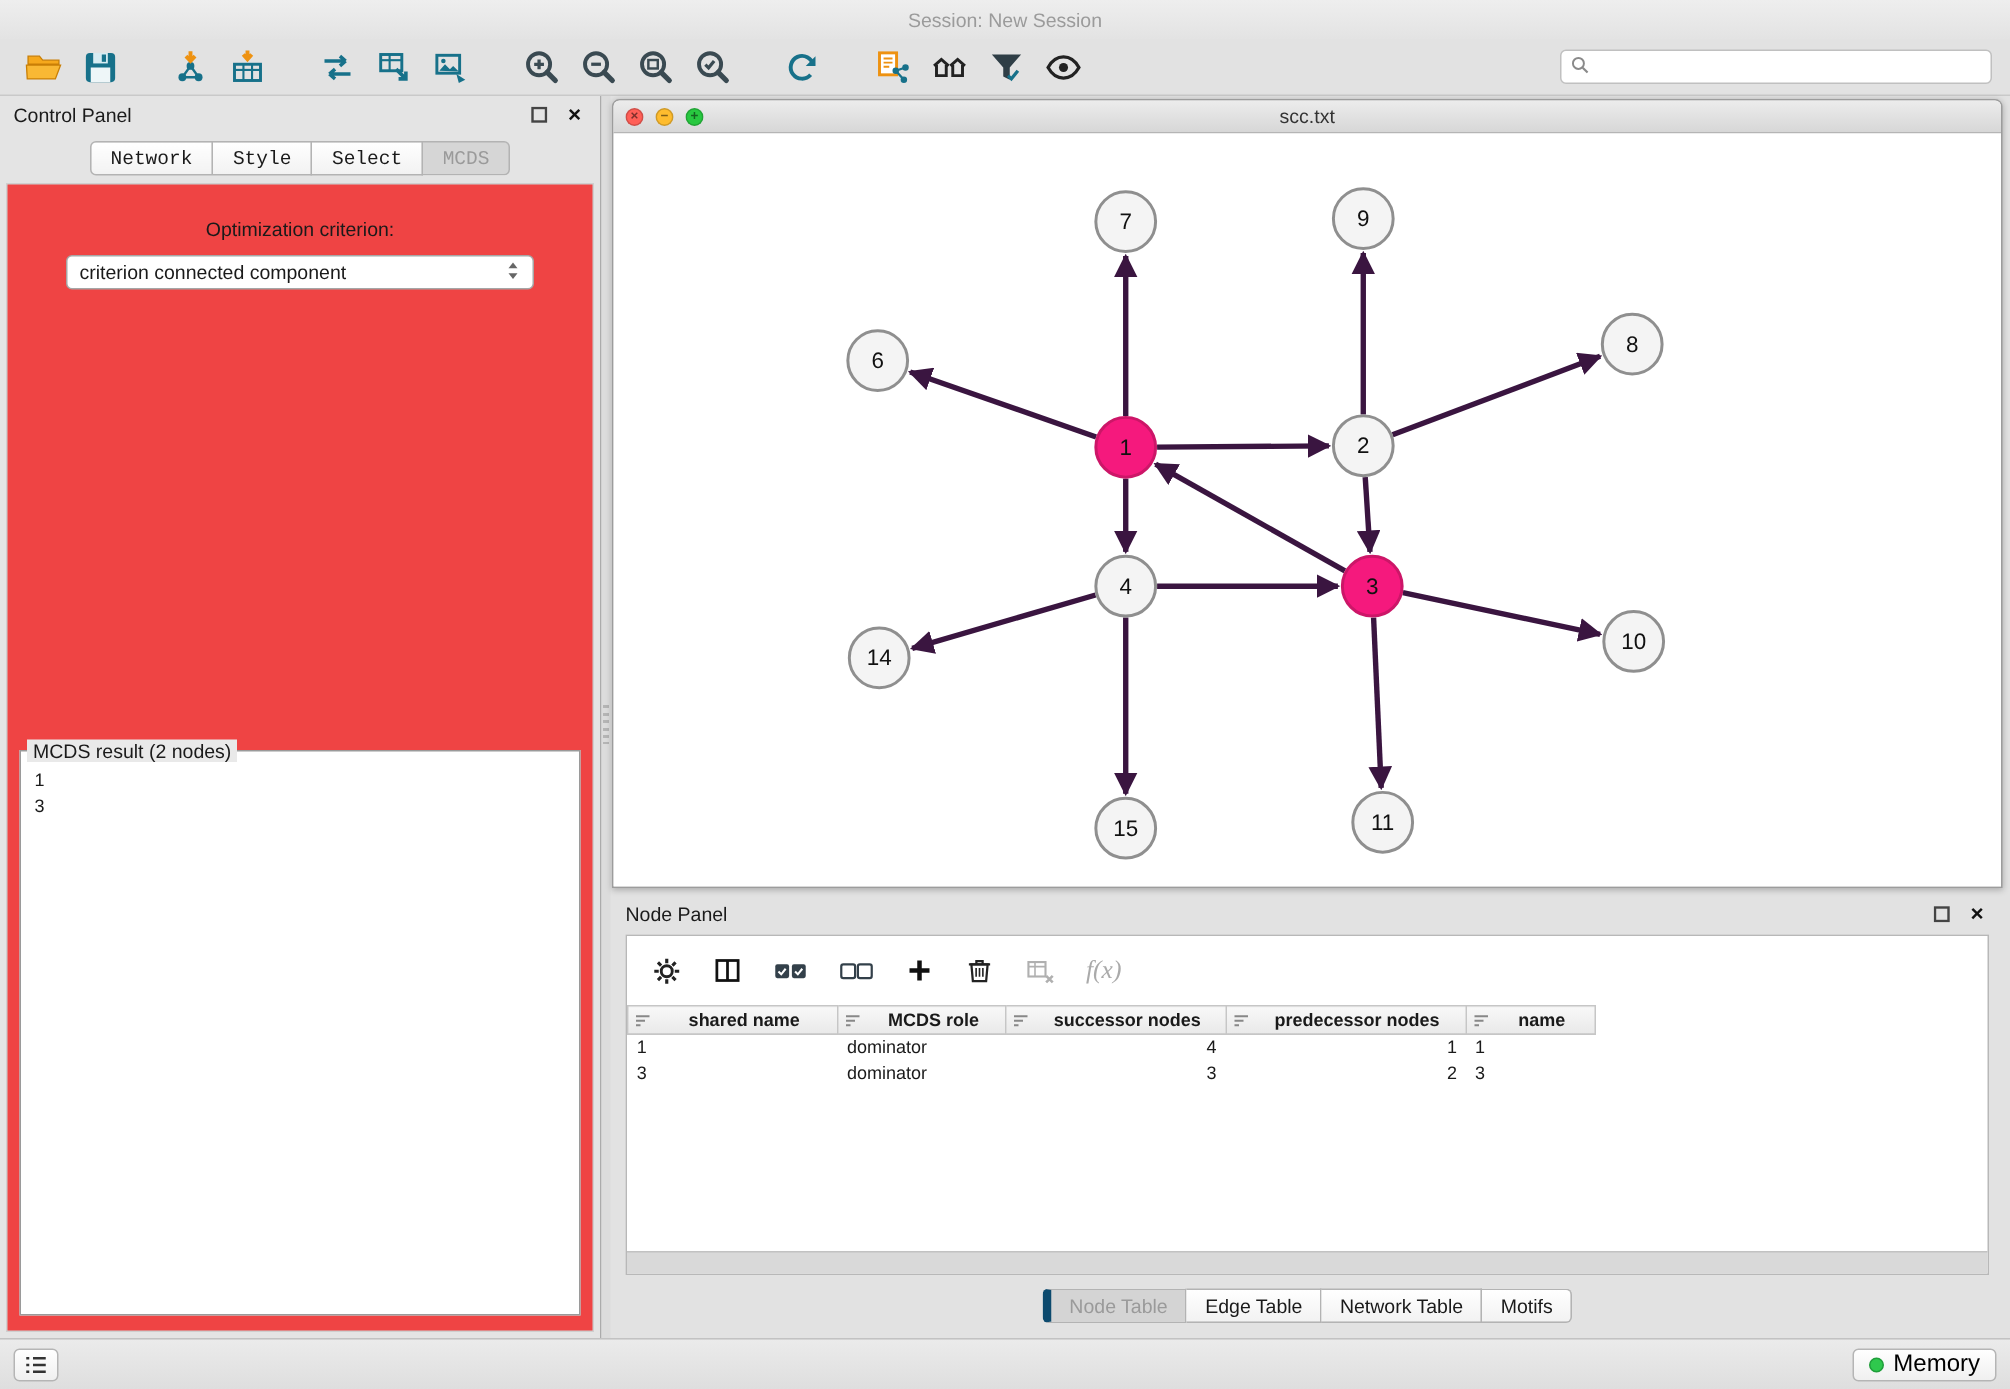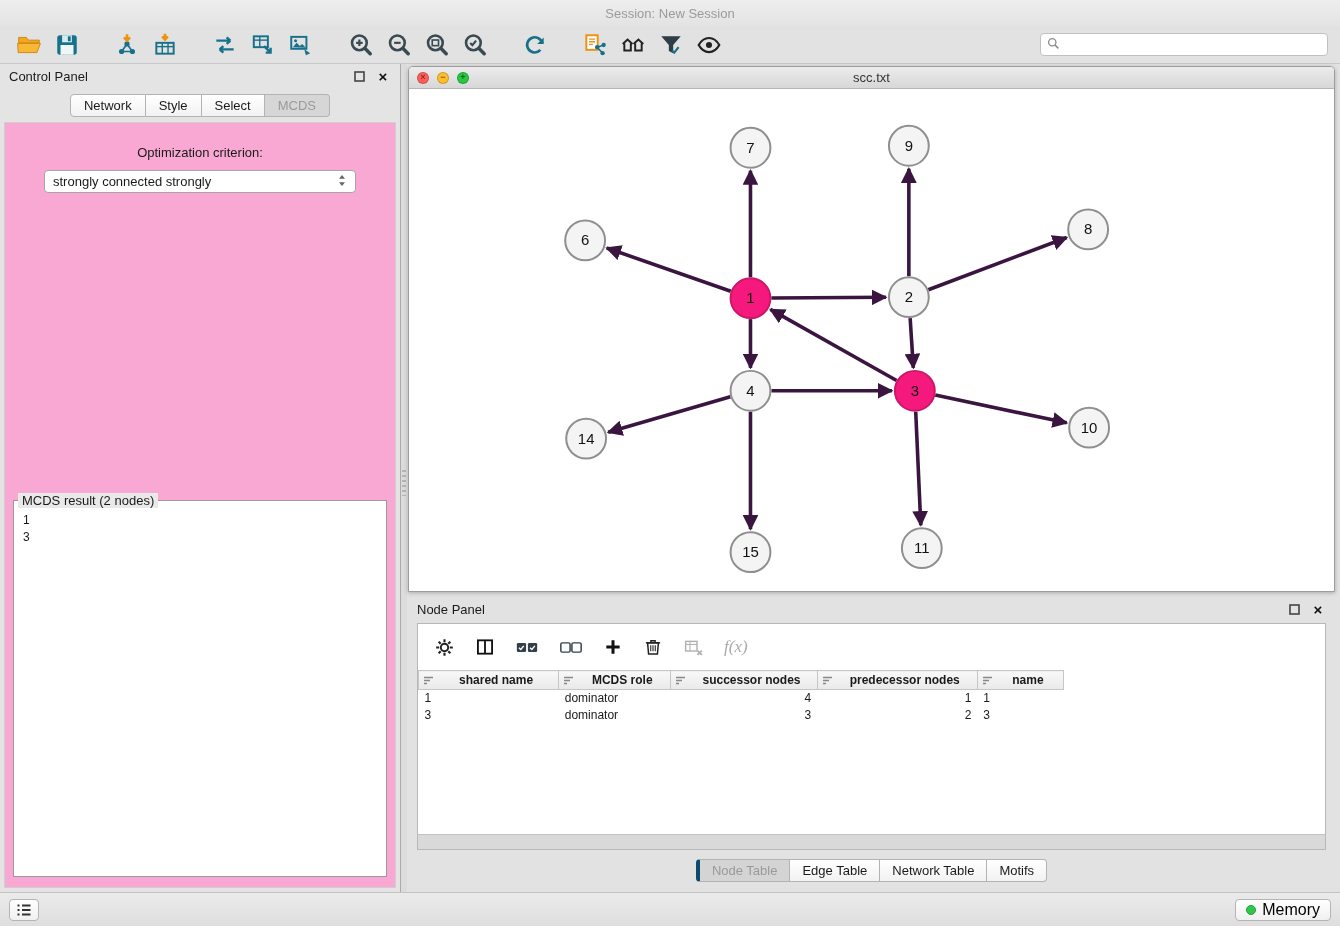--- a/index.html
+++ b/index.html
@@ -15,25 +15,25 @@
   .search-box{margin-left:auto;width:288px;height:23px;background:#fff;border:1px solid #c0c0c0;border-radius:4px;display:flex;align-items:center;padding:0 6px;gap:5px;}
   .search-box input{border:none;outline:none;flex:1;font:inherit;background:transparent;height:100%;}
 
   
   .control-panel{position:absolute;left:0;top:64px;width:401px;bottom:34px;background:#e4e4e4;border-right:1px solid #ababab;}
   .panel-header{height:24px;display:flex;align-items:center;padding:0 9px;gap:8px;}
   .ph-title{flex:1;font-size:13px;color:#1a1a1a;}
   .ph-btn{width:16px;height:16px;border:none;background:none;display:flex;align-items:center;justify-content:center;cursor:pointer;padding:0;}
   .close-x{font-weight:bold;font-size:15px;color:#111;line-height:1;}
   .cp-tabs{display:flex;justify-content:center;margin-top:6px;}
-  .tab{padding:3px 13px;border:1px solid #b3b3b3;border-left:none;background:linear-gradient(#ffffff,#f2f2f2);font-size:13px;cursor:pointer;}
+  .tab{padding:3px 13px;border:1px solid #b3b3b3;border-left:none;background:linear-gradient(#ffffff,#f2f2f2);font-size:13px;cursor:pointer;font-family:Liberation Mono, monospace;}
   .tab:first-child{border-left:1px solid #b3b3b3;border-radius:4px 0 0 4px;}
   .tab:last-child{border-radius:0 4px 4px 0;}
   .tab.selected{background:#d6d6d6;color:#9a9a9a;}
-  .cp-body{position:absolute;top:58px;left:4px;right:4px;bottom:4px;background:#f9a8d4;border:1px solid #cfcfcf;}
+  .cp-body{position:absolute;top:58px;left:4px;right:4px;bottom:4px;background:#ef4444;border:1px solid #cfcfcf;}
   .opt-label{text-align:center;margin-top:22px;}
   .dropdown{margin:10px auto 0;width:312px;height:23px;background:#fff;border:1px solid #a6a6a6;border-radius:4px;display:flex;align-items:center;padding:0 8px;cursor:pointer;}
   .dd-value{flex:1;}
   .btn-row{display:flex;justify-content:center;gap:16px;margin-top:14px;}
   .btn{height:23px;padding:0 15px;border:1px solid #a6a6a6;border-radius:4px;background:linear-gradient(#ffffff,#efefef);font:inherit;cursor:pointer;}
   .result-box{position:absolute;top:370px;left:8px;right:8px;bottom:10px;background:#fff;border:1px solid #9a9a9a;}
   .result-box legend{font-size:13px;padding:0 4px;margin-left:4px;background:#e9e9e9;}
   .result-lines{padding:4px 9px;font-size:12px;line-height:17px;}
 
   
@@ -61,21 +61,21 @@
   .fx{font-family:"Liberation Serif","DejaVu Serif",serif;font-style:italic;font-size:17px;color:#aaa;}
   #node-table{border-collapse:collapse;table-layout:fixed;font-size:12px;width:646px;}
   #node-table th{height:19px;background:linear-gradient(#f8f8f8,#e9e9e9);border:1px solid #c6c6c6;font-weight:bold;padding:0;}
   .th-inner{display:flex;align-items:center;padding:0 4px;gap:4px;}
   .th-label{flex:1;text-align:center;}
   #node-table td{height:17px;padding:0 6px;overflow:hidden;white-space:nowrap;}
   #node-table td.num{text-align:right;}
   .hscroll{position:absolute;left:0;right:0;bottom:0;height:15px;background:#d9d9d9;border-top:1px solid #c2c2c2;}
   .table-tabs{position:absolute;left:0;right:0;bottom:10px;display:flex;justify-content:center;}
   .ttab{padding:3px 12px;border:1px solid #b3b3b3;border-left:none;background:linear-gradient(#ffffff,#f2f2f2);font-size:13px;cursor:pointer;}
-  .ttab:first-child{border-left:4px solid #0c4a6e;border-radius:4px 0 0 4px;}
+  .ttab:first-child{border-left:6px solid #0c4a6e;border-radius:4px 0 0 4px;}
   .ttab:last-child{border-radius:0 4px 4px 0;}
   .ttab.selected{background:#d4d4d4;color:#9a9a9a;}
 
   
   .statusbar{position:absolute;left:0;right:0;bottom:0;height:34px;background:linear-gradient(#ebebeb,#dedede);border-top:1px solid #c2c2c2;display:flex;align-items:center;padding:0 9px;}
   .status-left{width:30px;height:22px;border:1px solid #b5b5b5;border-radius:4px;background:linear-gradient(#ffffff,#f0f0f0);display:flex;align-items:center;justify-content:center;cursor:pointer;}
   .memory-button{margin-left:auto;height:22px;padding:0 10px;border:1px solid #b5b5b5;border-radius:4px;background:linear-gradient(#ffffff,#f0f0f0);display:flex;align-items:center;gap:6px;font-size:16px;cursor:pointer;}
   .memory-dot{width:10px;height:10px;border-radius:50%;background:#2fc84d;border:1px solid #1f9e3a;}
 </style>
 </head>
@@ -232,21 +232,21 @@
   </div>
   <div class="cp-tabs" id="cp-tabs">
       <span class="tab">Network</span>
       <span class="tab">Style</span>
       <span class="tab">Select</span>
       <span class="tab selected">MCDS</span>
     </div>
   <div class="cp-body">
     <div class="opt-label">Optimization criterion:</div>
     <div class="dropdown">
-      <span class="dd-value">strongly connected strongly</span>
+      <span class="dd-value">criterion connected component</span>
       <span><svg viewBox="0 0 10 13" width="10" height="13">
             <path d="M5 1l3 3.8H2z" fill="#666"></path>
             <path d="M5 12L2 8.2h6z" fill="#666"></path>
           </svg></span>
     </div>
     <fieldset class="result-box">
       <legend>MCDS result (2 nodes)</legend>
       <div class="result-lines" id="result-lines">
           <div>1</div>
           <div>3</div>

